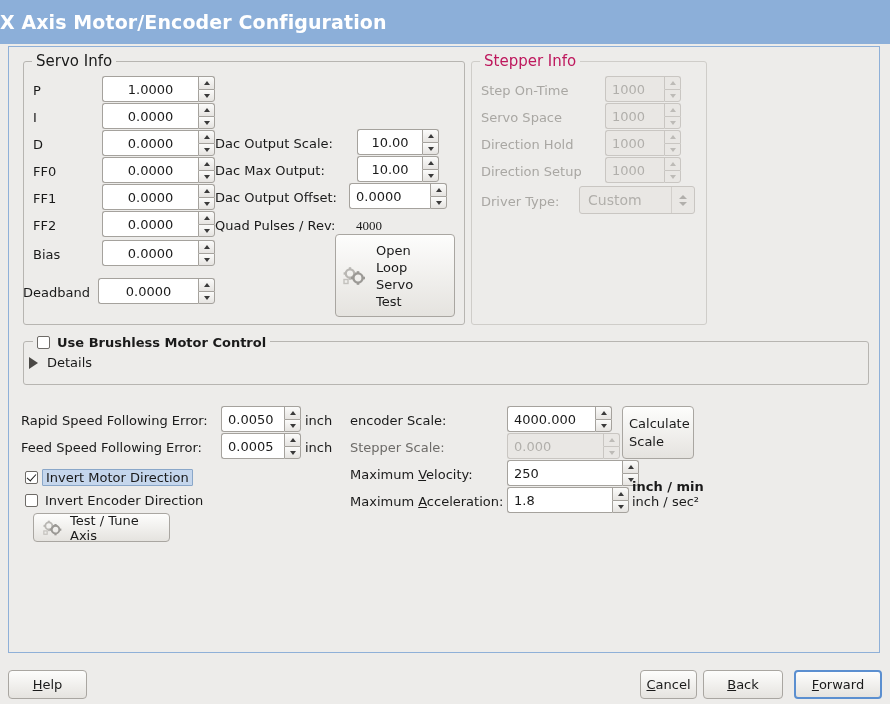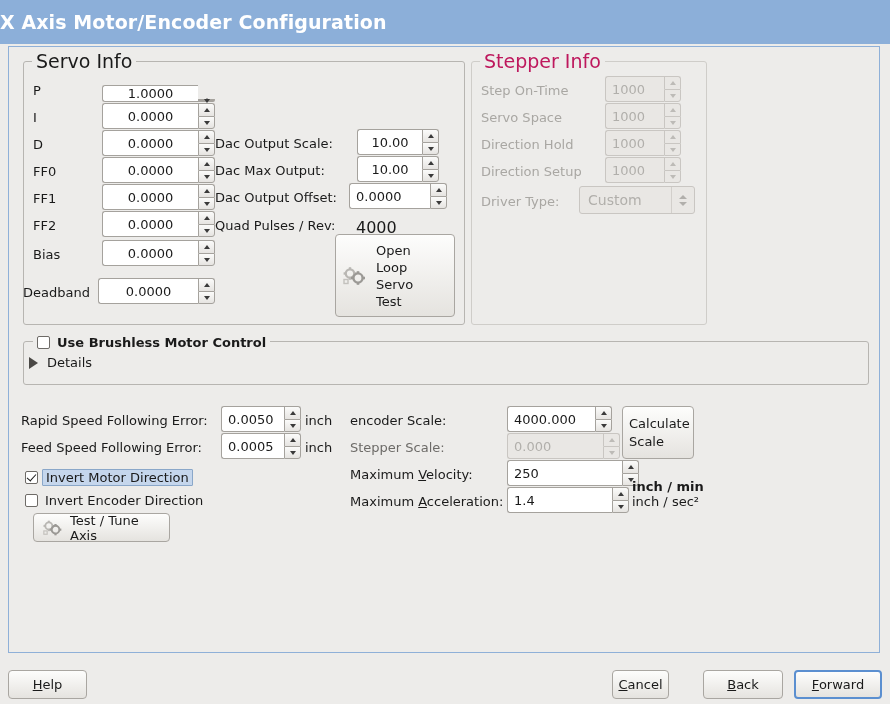--- a/index.html
+++ b/index.html
@@ -36,21 +36,21 @@
   .frame {
     position: absolute;
     border: 1px solid #b7b5b1;
     border-radius: 3px;
     box-sizing: border-box;
   }
   .frame-legend {
     position: absolute;
     background: #edecea;
     padding: 0 4px;
-    font-size: 19px;
+    font-size: 15px;
     line-height: 14px;
     top: -8px; left: 8px;
     white-space: nowrap;
   }
   .legend-disabled { color: #be185d; }
 
   
   .lbl { position: absolute; font-size: 13px; white-space: nowrap; line-height: 16px; }
   .lbl.dim { color: #a9a7a3; }
 
@@ -198,21 +198,21 @@
   .expander .tri {
     width: 0; height: 0;
     border-top: 6px solid transparent;
     border-bottom: 6px solid transparent;
     border-left: 9px solid #4a4845;
     flex: 0 0 auto;
   }
   .expander .etxt { font-size: 13px; }
 
   
-  .val { position: absolute; font-size: 16px; white-space: nowrap; }
+  .val { position: absolute; font-size: 13px; white-space: nowrap; font-family: Liberation Serif, serif; }
 
   
   .bottombar { position: absolute; left: 0; top: 655px; width: 890px; height: 49px; }
 </style>
 </head>
 <body>
 
 <div id="root">
 
   <div class="titlebar">
@@ -227,21 +227,21 @@
 
     <div class="lbl" style="left:24px; top:36px;">P</div>
     <div class="lbl" style="left:24px; top:63px;">I</div>
     <div class="lbl" style="left:24px; top:90px;">D</div>
     <div class="lbl" style="left:24px; top:117px;">FF0</div>
     <div class="lbl" style="left:24px; top:144px;">FF1</div>
     <div class="lbl" style="left:24px; top:171px;">FF2</div>
     <div class="lbl" style="left:24px; top:200px;">Bias</div>
     <div class="lbl" style="left:14px; top:238px;">Deadband</div>
 
-    <div class="spin" style="left:93px; top:29px; width:113px;align-items:flex-end;">
+    <div class="spin" style="left:93px; top:29px; width:113px;">
       <div class="entry center">1.0000</div>
       <div class="btns">
           <div class="b up"></div>
           <div class="b down"></div>
         </div>
     </div>
     <div class="spin" style="left:93px; top:56px; width:113px;">
       <div class="entry center">0.0000</div>
       <div class="btns">
           <div class="b up"></div>
@@ -501,37 +501,37 @@
           <div class="b up"></div>
           <div class="b down"></div>
         </div>
     </div>
     <div class="lbl" style="left:623px; top:432px;font-weight:bold;">inch / min</div>
 
     <div class="lbl" style="left:341px; top:447px;">
       <span>Maximum </span><span class="mn" style="text-decoration:underline;">A</span><span>cceleration:</span>
     </div>
     <div class="spin" style="left:498px; top:440px; width:122px;">
-      <div class="entry left">1.4</div>
+      <div class="entry left">1.8</div>
       <div class="btns">
           <div class="b up"></div>
           <div class="b down"></div>
         </div>
     </div>
     <div class="lbl" style="left:623px; top:447px;">inch / sec²</div>
 
   </div>
 
   <div class="bottombar">
 
     <div class="btn" style="left:8px; top:15px; width:79px; height:29px;">
       <span><span class="mn">H</span><span>elp</span></span>
     </div>
 
-    <div class="btn" style="left:612px; top:15px; width:57px; height:29px;">
+    <div class="btn" style="left:640px; top:15px; width:57px; height:29px;">
       <span><span class="mn">C</span><span>ancel</span></span>
     </div>
 
     <div class="btn" style="left:703px; top:15px; width:80px; height:29px;">
       <span><span class="mn">B</span><span>ack</span></span>
     </div>
 
     <div class="btn focus" style="left:794px; top:15px; width:88px; height:29px;">
       <span><span class="mn">F</span><span>orward</span></span>
     </div>

